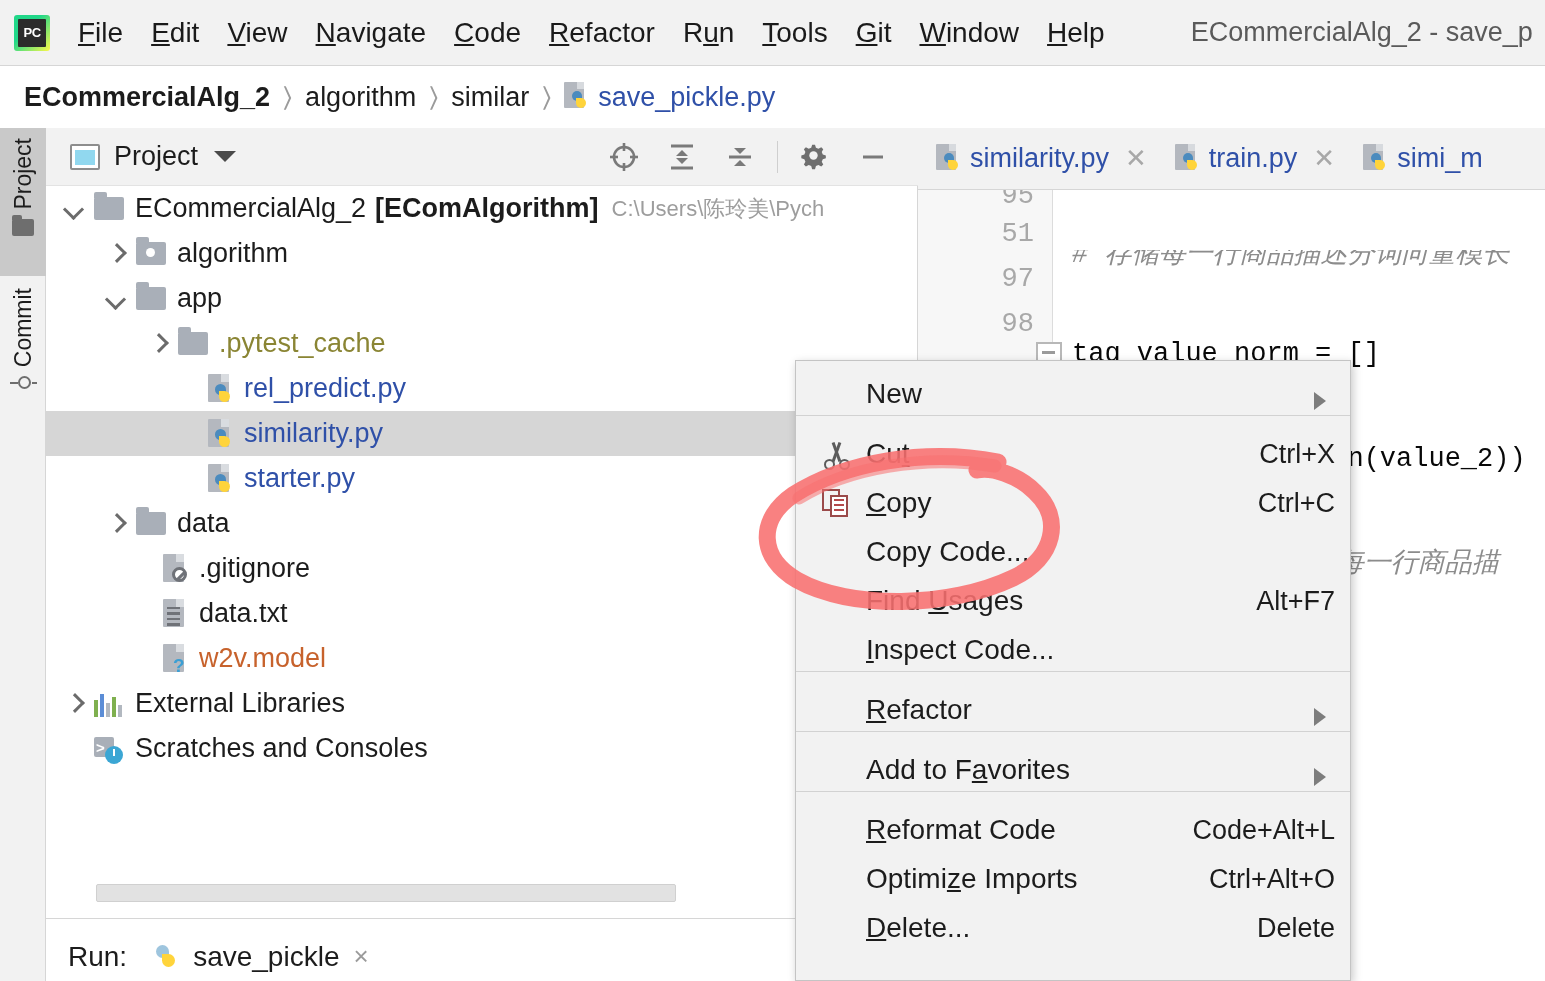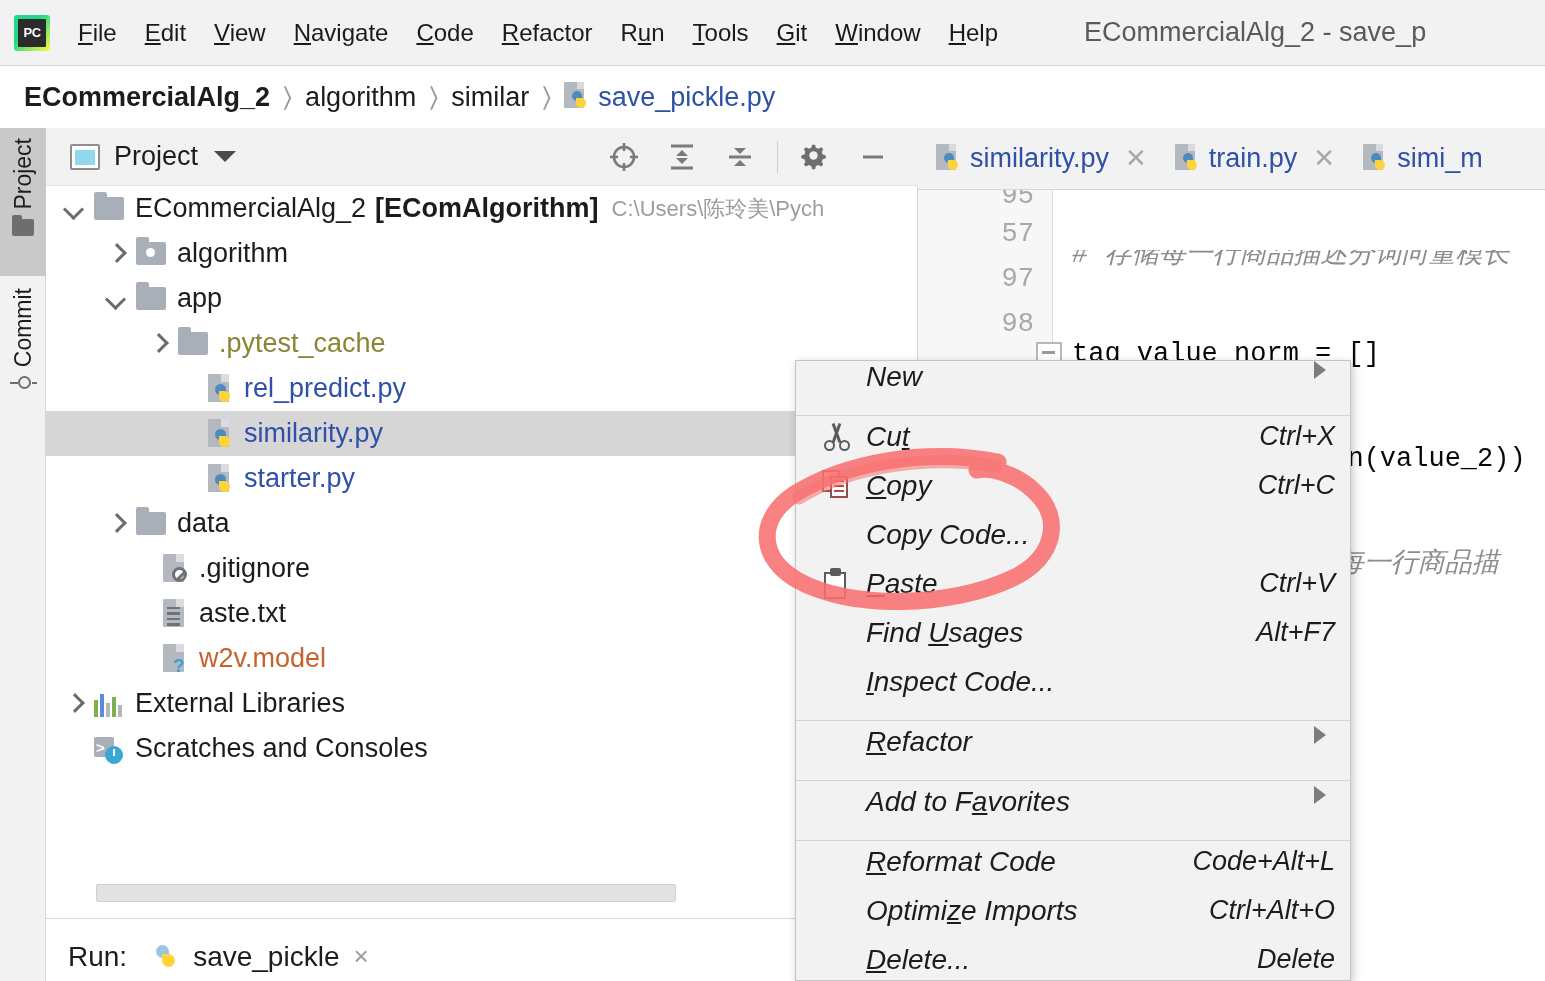--- a/index.html
+++ b/index.html
@@ -25,21 +25,21 @@
     position: relative; flex: none;
   }
   .pc-logo .inner {
     position: absolute; left: 4px; top: 4px; right: 4px; bottom: 4px;
     background: #2b2b2b; border-radius: 1px;
     color: #ffffff; font-size: 13px; font-weight: bold;
     display: flex; align-items: center; justify-content: center;
     letter-spacing: -0.5px;
   }
   .menu-item {
-    font-size: 24px; color: #1a1a1a; padding: 0 14px; cursor: default;
+    font-size: 28px; color: #1a1a1a; padding: 0 14px; cursor: default;
     white-space: nowrap; line-height: 1;
   }
   .menu-item .mn { text-decoration: underline; }
   .win-title {
     font-size: 27px; color: #5a5a5a; margin-left: 72px; white-space: nowrap;
   }
 
   
   .breadcrumb {
     position: absolute; left: 0; top: 66px; width: 1545px; height: 62px;
@@ -303,22 +303,22 @@
   }
 
   
   .ctxmenu {
     position:absolute; left:795px; top:360px; width:556px; height: 621px;
     background:#f2f2f2; border:1px solid #c4c4c4;
     box-shadow: 2px 3px 9px rgba(0,0,0,0.22);
     z-index: 40;
   }
   .mrow {
-    display:flex; align-items:flex-start; height:49px; position:relative;
-    padding-left: 26px; cursor:default;font-style:italic;
+    display:flex; align-items:flex-end; height:49px; position:relative;
+    padding-left: 26px; cursor:default;
   }
   .mrow .micoslot { width: 44px; flex:none; display:flex; align-items:center; }
   .mrow .mlabel { font-size:28px; color:#1c1c1c; white-space:nowrap; }
   .mrow .mlabel u { text-decoration: underline; }
   .mrow .mkey {
     margin-left:auto; font-size:27px; color:#1c1c1c; padding-right: 15px; white-space:nowrap;
   }
   .mrow .marrow {
     margin-left:auto; margin-right:24px; width:0; height:0;
     border-top:9px solid transparent; border-bottom:9px solid transparent;
@@ -546,21 +546,21 @@
         <span class="file-ico txt">
           <span class="sheet"></span>
             <span class="fold"></span>
           <span class="lines">
               <i></i>
               <i></i>
               <i></i>
               <i></i>
             </span>
         </span>
-        <span class="tlabel">aste.txt</span>
+        <span class="tlabel">data.txt</span>
       </div>
 
       <div class="trow" style="padding-left:115px">
         <span class="file-ico">
           <span class="sheet"></span>
             <span class="fold"></span>
           <span class="badge-q">?</span>
         </span>
         <span class="tlabel orange">w2v.model</span>
       </div>
@@ -630,21 +630,21 @@
             <span class="fold"></span>
           <span class="snake-b"></span>
             <span class="snake-y"></span>
         </span>
         <span class="name">simi_m</span>
       </div>
     </div>
 
     <div class="gutter">
       <div class="lineno" style="height:22px;line-height:12px;overflow:hidden">95</div>
-      <div class="lineno">57</div>
+      <div class="lineno">51</div>
       <div class="lineno">97</div>
       <div class="lineno">98</div>
       <div class="fold-mark">
         <span class="sh"></span>
           <span class="tip"></span>
           <span class="mi"></span>
       </div>
     </div>
 
     <div class="code">
@@ -700,30 +700,20 @@
       </span>
       <span class="mlabel"><u>C</u>opy</span>
       <span class="mkey">Ctrl+C</span>
     </div>
 
     <div class="mrow">
       <span class="micoslot"></span>
       <span class="mlabel">Copy Code...</span>
     </div>
 
-    <div class="mrow">
-      <span class="micoslot">
-        <span class="ico-paste">
-          <span class="body"></span>
-            <span class="clip"></span>
-        </span>
-      </span>
-      <span class="mlabel"><u>P</u>aste</span>
-      <span class="mkey">Ctrl+V</span>
-    </div>
 
     <div class="mrow">
       <span class="micoslot"></span>
       <span class="mlabel">Find <u>U</u>sages</span>
       <span class="mkey">Alt+F7</span>
     </div>
 
     <div class="mrow">
       <span class="micoslot"></span>
       <span class="mlabel"><u>I</u>nspect Code...</span>

